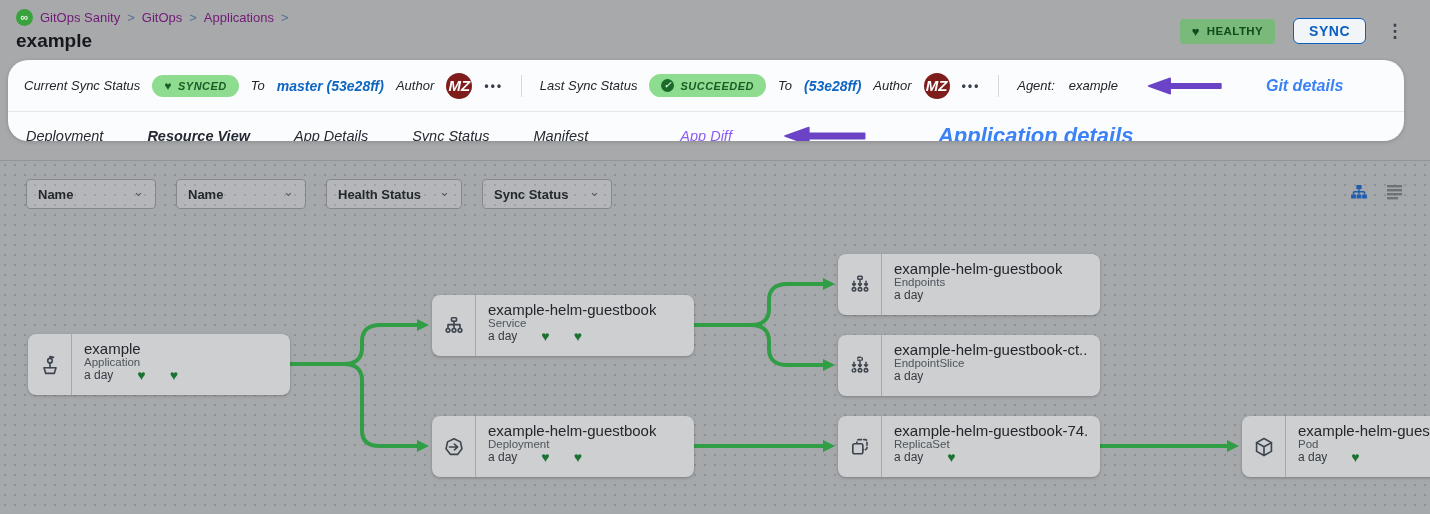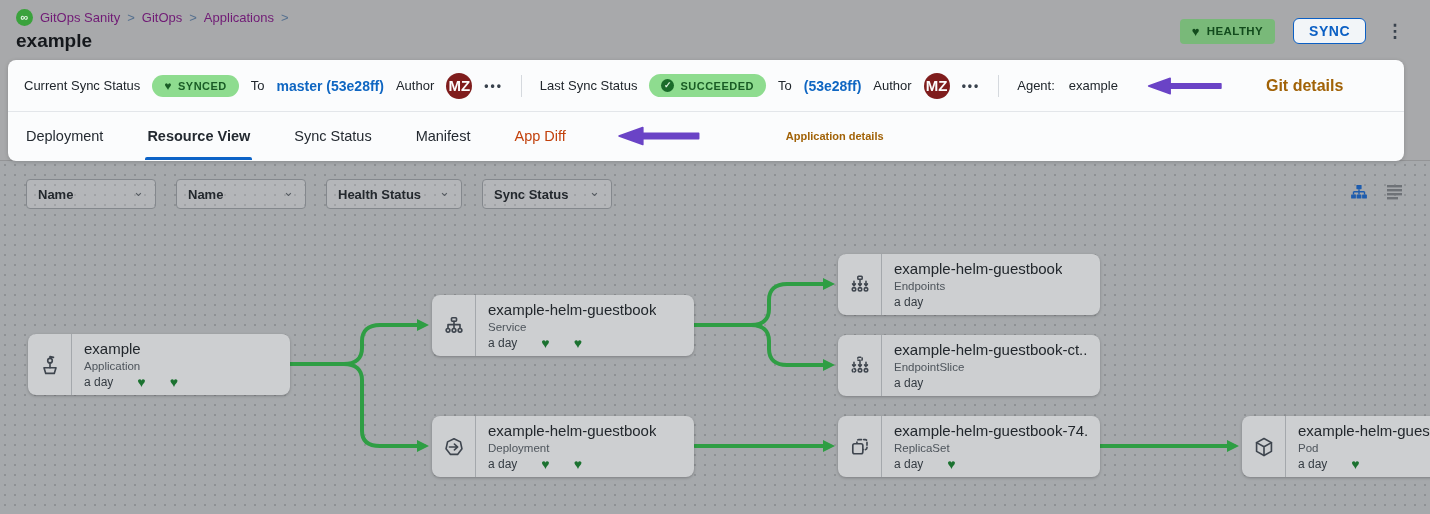--- a/index.html
+++ b/index.html
@@ -26,68 +26,68 @@
   .top-controls { position:absolute; top:18px; right:24px; display:flex; align-items:center; gap:18px; }
   .healthy-badge { background:#79b979; color:#124b1c; border-radius:4px; padding:6px 12px;
     display:flex; align-items:center; gap:7px; font-size:11.5px; font-weight:bold; letter-spacing:.4px; }
   .healthy-badge .hrt { font-size:13px; line-height:1; }
   .sync-btn { background:#f2f5f8; border:1.5px solid #0b5fc4; color:#0b5fc4; border-radius:6px;
     padding:4px 15px; font-size:14px; font-weight:bold; letter-spacing:.5px; cursor:pointer;
     font-family:"Liberation Sans", sans-serif; }
   .kebab { color:#39424d; font-size:18px; font-weight:bold; cursor:pointer; line-height:1; padding:0 2px; }
 
   
-  .panel { position:absolute; top:60px; left:8px; width:1396px; height:101px; background:#fbfcfd;
-    border-radius:8px; box-shadow:0 1px 4px rgba(0,0,0,.18); overflow:hidden; }
+  .panel { position:absolute; top:60px; left:8px; width:1396px; height:81px; background:#fbfcfd;
+    border-radius:20px; box-shadow:0 1px 4px rgba(0,0,0,.18); overflow:hidden;font-style:italic; }
   .sync-row { height:52px; border-bottom:1px solid #e3e6ea; display:flex; align-items:center;
     padding:0 16px; gap:12px; font-size:13px; color:#20262c; white-space:nowrap; }
   .pill { background:#8edc8f; color:#195c25; border-radius:12px; padding:5px 12px;
     display:flex; align-items:center; gap:6px; font-size:11px; font-weight:bold; letter-spacing:.5px; }
   .pill .hrt { font-size:12px; line-height:1; }
   .check-circle { width:13px; height:13px; border-radius:50%; background:#1a6b2a; color:#d9f2dc;
     display:flex; align-items:center; justify-content:center; font-size:9px; line-height:1; }
   .commit-link { color:#0f66c2; font-weight:bold; font-size:14px; cursor:pointer; }
   .avatar { width:26px; height:26px; border-radius:50%; background:#7f1d1d; color:#fdfdfd;
     display:flex; align-items:center; justify-content:center; font-size:15px; font-weight:bold; }
   .more-dots { color:#39424d; font-weight:bold; letter-spacing:2px; font-size:12px; cursor:pointer; }
   .vdiv { width:1px; height:22px; background:#d5d9de; margin:0 6px; }
   .agent-label { color:#20262c; }
   .agent-value { color:#20262c; margin-left:2px; }
 
-  .annot { color:#a16207; font-weight:bold; }
+  .annot { color:#3b82f6; font-weight:bold; }
   .annot-git { font-size:16px; margin-left:30px; }
-  .annot-app { font-size:11px; margin-left:40px; }
+  .annot-app { font-size:22px; margin-left:26px; }
   .arrow-left { margin-left:14px; flex:none; }
 
   
   .tabs-row { height:48px; display:flex; align-items:stretch; padding:0 18px; gap:44px; }
   .tab { display:flex; align-items:center; font-size:14.5px; color:#242a31; cursor:pointer; position:relative; }
   .tab.active { font-weight:bold; }
   .tab.active::after { content:""; position:absolute; left:-2px; right:-2px; bottom:0; height:3px;
     background:#0c63c7; border-radius:2px 2px 0 0; }
-  .tab.disabled { color:#c2410c; }
+  .tab.disabled { color:#8b5cf6;margin-left:48px; }
   .tabs-row .arrow-left { align-self:center; margin-left:4px; }
   .tabs-row .annot-app { align-self:center; }
 
   
   .filter-bar { position:absolute; top:179px; left:26px; display:flex; gap:20px; }
   .dd { width:130px; height:30px; border:1px solid #84888d; border-radius:4px;
     background:rgba(255,255,255,.16); display:flex; align-items:center; justify-content:space-between;
     padding:0 11px; cursor:pointer; }
   .dd-label { font-size:13px; color:#23282d; font-weight:bold; }
   .dd-chev { color:#555b61; font-size:13px; line-height:.6; margin-top:-4px; }
   .view-toggles { position:absolute; top:183px; right:26px; display:flex; gap:16px; align-items:center; }
   .vt { cursor:pointer; display:flex; }
 
   
   .node { position:absolute; width:262px; height:61px; background:#cdcfd1; border-radius:8px;
     box-shadow:0 1px 3px rgba(0,0,0,.25); display:flex; cursor:pointer; }
   .node-icon { width:44px; flex:none; display:flex; align-items:center; justify-content:center;
     border-right:1px solid #a4a8ac; }
-  .node-body { padding:6px 12px 6px 12px; display:flex; flex-direction:column; justify-content:space-between; min-width:0; }
+  .node-body { padding:6px 12px 6px 12px; display:flex; flex-direction:column; min-width:0; }
   .node-title { font-size:15px; font-weight:500; color:#22272c; white-space:nowrap; overflow:hidden; }
   .node-kind { font-size:11.5px; color:#4d545b; margin-top:-1px; }
   .node-meta { display:flex; align-items:center; gap:24px; font-size:12px; color:#343b42; }
   .node-meta .hrt { color:#1b7230; font-size:14px; line-height:1; }
 
   .n0 { left:28px;  top:334px; }
   .n1 { left:432px; top:295px; }
   .n2 { left:432px; top:416px; }
   .n3 { left:838px; top:254px; }
   .n4 { left:838px; top:335px; }
@@ -166,20 +166,21 @@
     <span class="agent-value">example</span>
     <svg class="arrow-left" width="80" height="20" viewBox="0 0 96 26">
       <path d="M96 10 L30 10 L30 3 L2 13 L30 23 L30 16 L96 16 Z" fill="#6a43c6" stroke="#6a43c6" stroke-width="2" stroke-linejoin="round"></path>
     </svg>
     <span class="annot annot-git">Git details</span>
   </div>
 
   <div class="tabs-row">
     <span class="tab">Deployment</span>
     <span class="tab active">Resource View</span>
+    <span class="tab">App Details</span>
     <span class="tab">Sync Status</span>
     <span class="tab">Manifest</span>
     <span class="tab disabled">App Diff</span>
     <svg class="arrow-left" width="88" height="22" viewBox="0 0 96 26">
       <path d="M96 10 L30 10 L30 3 L2 13 L30 23 L30 16 L96 16 Z" fill="#6a43c6" stroke="#6a43c6" stroke-width="2" stroke-linejoin="round"></path>
     </svg>
     <span class="annot annot-app">Application details</span>
   </div>
 </div>
 

